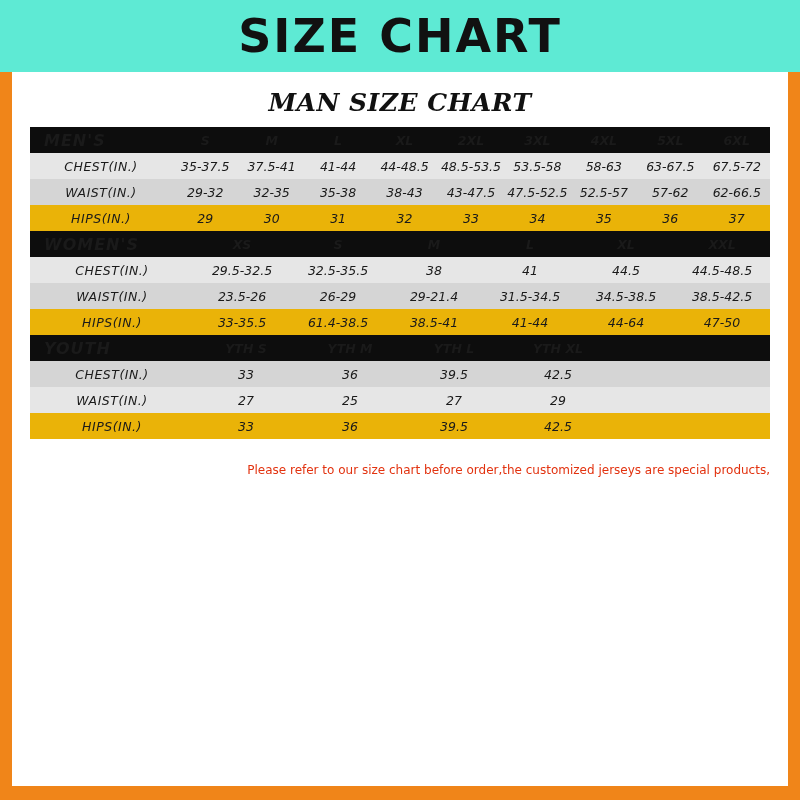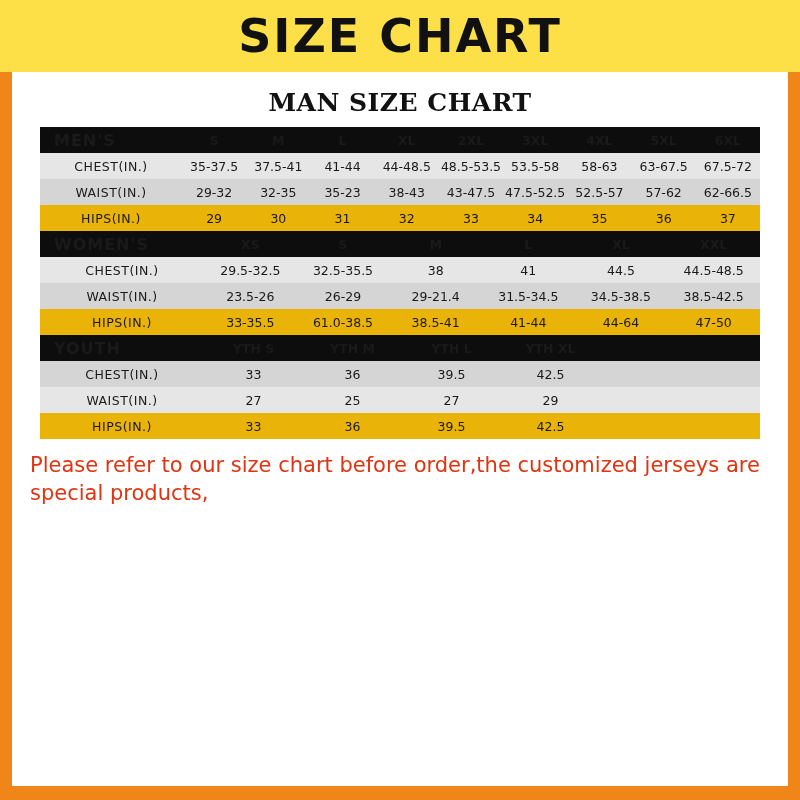--- a/index.html
+++ b/index.html
@@ -16,38 +16,39 @@
   .page {
     position: relative;
     width: 800px;
     height: 800px;
     background: #ffffff;
     box-sizing: border-box;
     border-left: 12px solid #f08519;
     border-right: 12px solid #f08519;
   }
   .header-band {
-    background: #fde047;
+    background: #5eead4;
     height: 72px;
     margin: 0 -12px;
     display: flex;
     align-items: center;
     justify-content: center;
   }
   .header-title {
     font-family: "DejaVu Sans", sans-serif;
     font-weight: bold;
     font-size: 46px;
     letter-spacing: 2px;
     color: #111111;
     line-height: 1;
     text-align: center;
   }
   .section {
-    padding: 0 28px;
+    padding: 0 18px;
+    font-style: italic;
   }
   .section-title {
     text-align: center;
     font-family: "DejaVu Serif", serif;
     font-weight: bold;
     font-size: 25px;
     color: #111111;
     letter-spacing: 0.5px;
     margin: 16px 0 10px 0;
   }
@@ -81,26 +82,26 @@
   .row-label {
     text-align: center;
     font-size: 12.5px;
     letter-spacing: 0.5px;
     color: #1a1a1a;
   }
   .row-a td { background: #e6e6e6; }
   .row-b td { background: #d5d5d5; }
   .row-c td { background: #eab308; }
   .footer-note {
-    margin: 12px 18px 0 18px;
+    margin: 23px 18px 0 18px;
     color: #e2320f;
     font-family: "DejaVu Sans", sans-serif;
-    font-size: 21px;
+    font-size: 12px;
     line-height: 1.35;
-    text-align: left;
+    text-align: right;
   }
   .footer-bar {
     position: absolute;
     left: -12px;
     right: -12px;
     bottom: 0;
     height: 14px;
     background: #f08519;
   }
 </style>
@@ -138,21 +139,21 @@
         <td>48.5-53.5</td>
         <td>53.5-58</td>
         <td>58-63</td>
         <td>63-67.5</td>
         <td>67.5-72</td>
       </tr>
       <tr class="row-b">
         <td class="row-label">WAIST(IN.)</td>
         <td>29-32</td>
         <td>32-35</td>
-        <td>35-23</td>
+        <td>35-38</td>
         <td>38-43</td>
         <td>43-47.5</td>
         <td>47.5-52.5</td>
         <td>52.5-57</td>
         <td>57-62</td>
         <td>62-66.5</td>
       </tr>
       <tr class="row-c">
         <td class="row-label">HIPS(IN.)</td>
         <td>29</td>
@@ -195,21 +196,21 @@
         <td>23.5-26</td>
         <td>26-29</td>
         <td>29-21.4</td>
         <td>31.5-34.5</td>
         <td>34.5-38.5</td>
         <td>38.5-42.5</td>
       </tr>
       <tr class="row-c">
         <td class="row-label">HIPS(IN.)</td>
         <td>33-35.5</td>
-        <td>61.0-38.5</td>
+        <td>61.4-38.5</td>
         <td>38.5-41</td>
         <td>41-44</td>
         <td>44-64</td>
         <td>47-50</td>
       </tr>
     </tbody>
       </table>
   </div>
 
   <div class="section">

